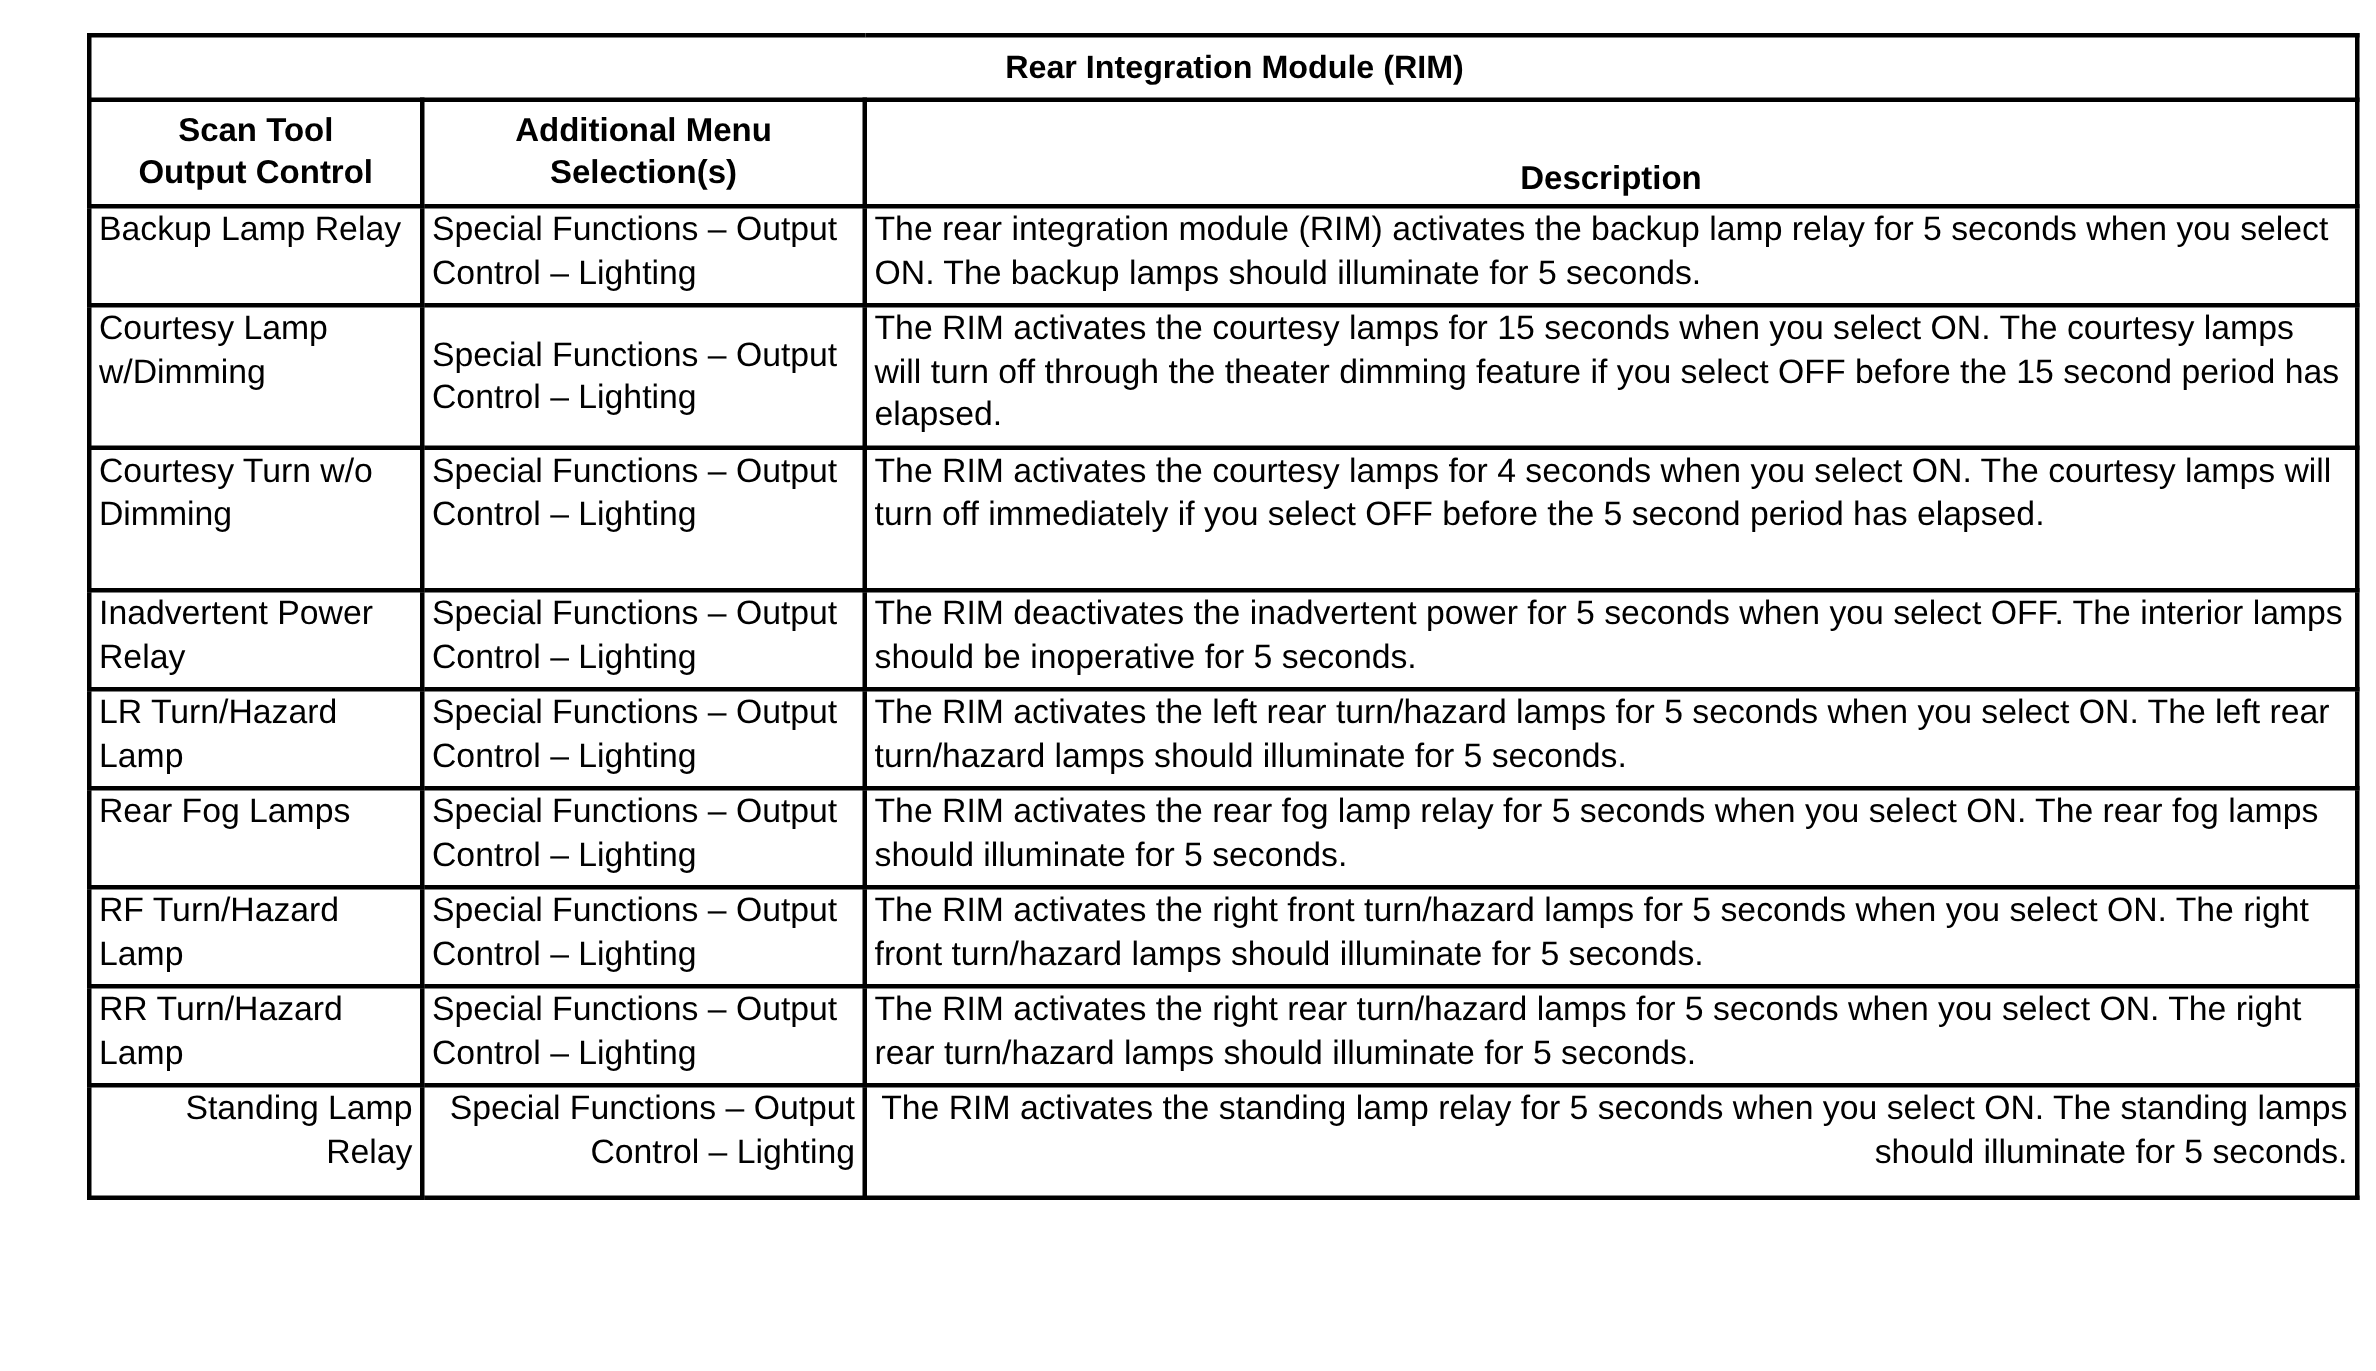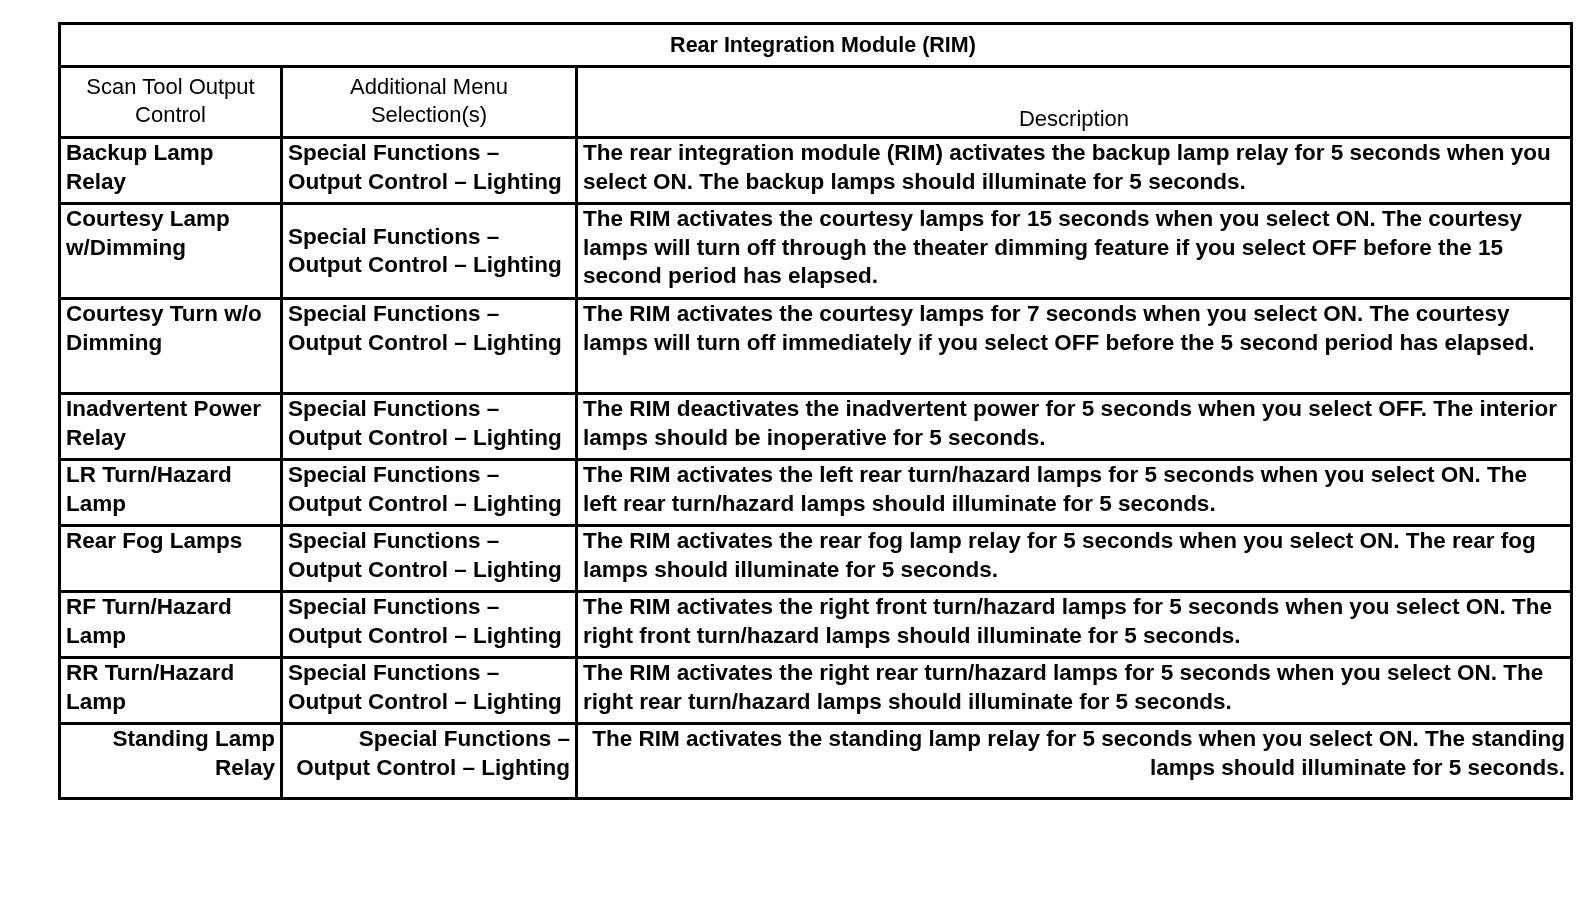--- a/index.html
+++ b/index.html
@@ -11,28 +11,28 @@
     border-collapse: collapse;
     border: 3px solid #000;
     table-layout: fixed;
     font-size: 22.5px; line-height: 28.5px; margin-left: 35px;
   }
   table.rim td, table.rim th {
     border: 3px solid #000;
     padding: 0 5px;
     vertical-align: top;
     text-align: left;
-    font-weight: bold;
+    font-weight: normal;
   }
   col.c1 { width: 222px; }
   col.c2 { width: 295px; }
   col.c3 { width: auto; }
   tr.title-row th { height: 40px; text-align: center; vertical-align: middle;
                     font-weight: bold; font-size: 21.5px; padding-left: 20px; }
-  tr.header-row th { height: 65px; font-weight: normal; text-align: center;
+  tr.header-row th { height: 65px; font-weight: bold; text-align: center;
                      font-size: 22px; line-height: 28px; vertical-align: bottom; padding: 0 20px 3px; }
   tr.header-row th.h1, tr.header-row th.h2 { vertical-align: middle; }
   td.c-name { vertical-align: middle; }
   td.c-menu { vertical-align: top; padding-top: 3px; }
   td.c-desc { padding-top: 3px; padding-left: 6px; }
   td.c-menu.mid { vertical-align: middle; padding-top: 0; }
   tr.r2 td { height: 92px; }
   tr.r3 td { height: 92px; }
   tr.r1 td, tr.r4 td, tr.r5 td, tr.r6 td, tr.r7 td, tr.r8 td, tr.r9 td, tr.r10 td { height: 63px; }
   tr.r10 td { height: 72px; text-align: right; }
@@ -63,21 +63,21 @@
       <td class="c-desc">The rear integration module (RIM) activates the backup lamp relay for 5 seconds when you select ON. The backup lamps should illuminate for 5 seconds.</td>
     </tr>
     <tr class="r2">
       <td class="c-name">Courtesy Lamp w/Dimming</td>
       <td class="c-menu mid">Special Functions – Output Control – Lighting</td>
       <td class="c-desc">The RIM activates the courtesy lamps for 15 seconds when you select ON. The courtesy lamps will turn off through the theater dimming feature if you select OFF before the 15 second period has elapsed.</td>
     </tr>
     <tr class="r3">
       <td class="c-name">Courtesy Turn w/o Dimming</td>
       <td class="c-menu">Special Functions – Output Control – Lighting</td>
-      <td class="c-desc">The RIM activates the courtesy lamps for 7 seconds when you select ON. The courtesy lamps will turn off immediately if you select OFF before the 5 second period has elapsed.</td>
+      <td class="c-desc">The RIM activates the courtesy lamps for 4 seconds when you select ON. The courtesy lamps will turn off immediately if you select OFF before the 5 second period has elapsed.</td>
     </tr>
     <tr class="r4">
       <td class="c-name">Inadvertent Power Relay</td>
       <td class="c-menu">Special Functions – Output Control – Lighting</td>
       <td class="c-desc">The RIM deactivates the inadvertent power for 5 seconds when you select OFF. The interior lamps should be inoperative for 5 seconds.</td>
     </tr>
     <tr class="r6">
       <td class="c-name">LR Turn/Hazard Lamp</td>
       <td class="c-menu">Special Functions – Output Control – Lighting</td>
       <td class="c-desc">The RIM activates the left rear turn/hazard lamps for 5 seconds when you select ON. The left rear turn/hazard lamps should illuminate for 5 seconds.</td>

